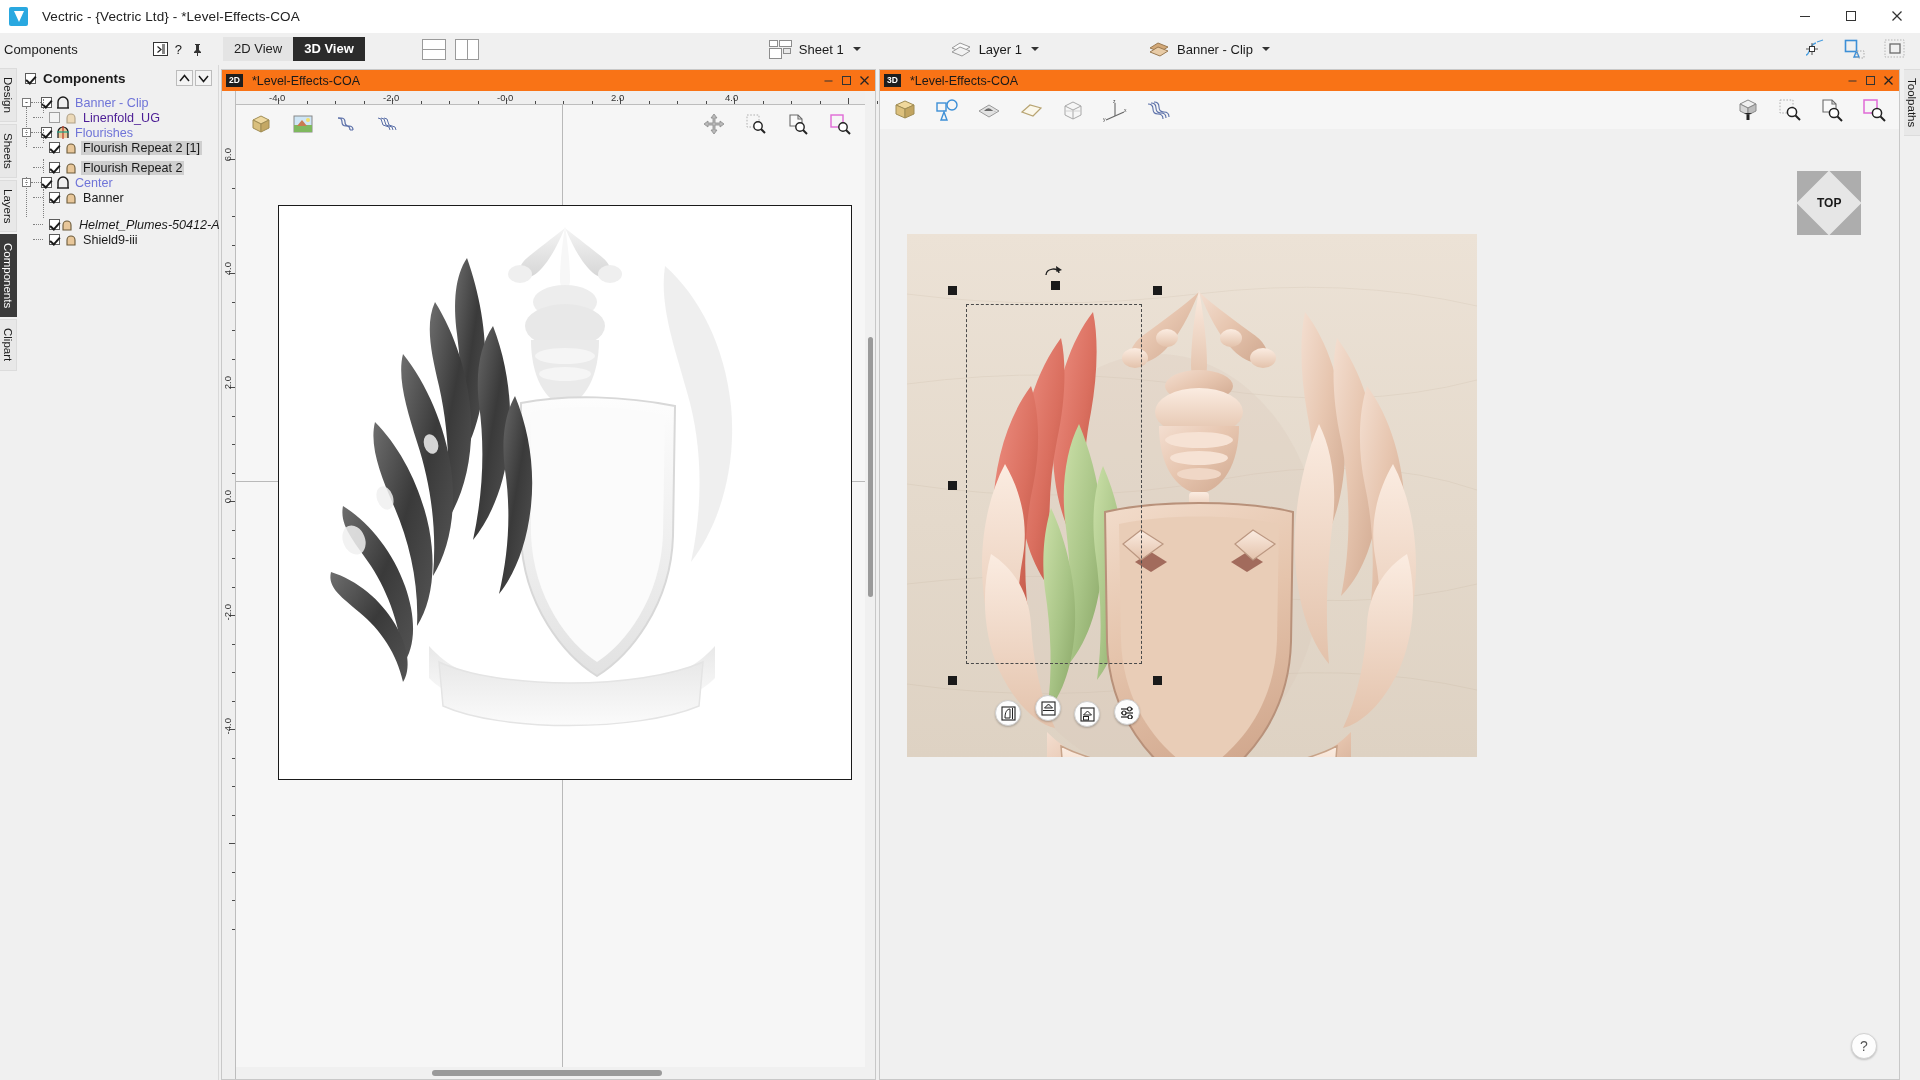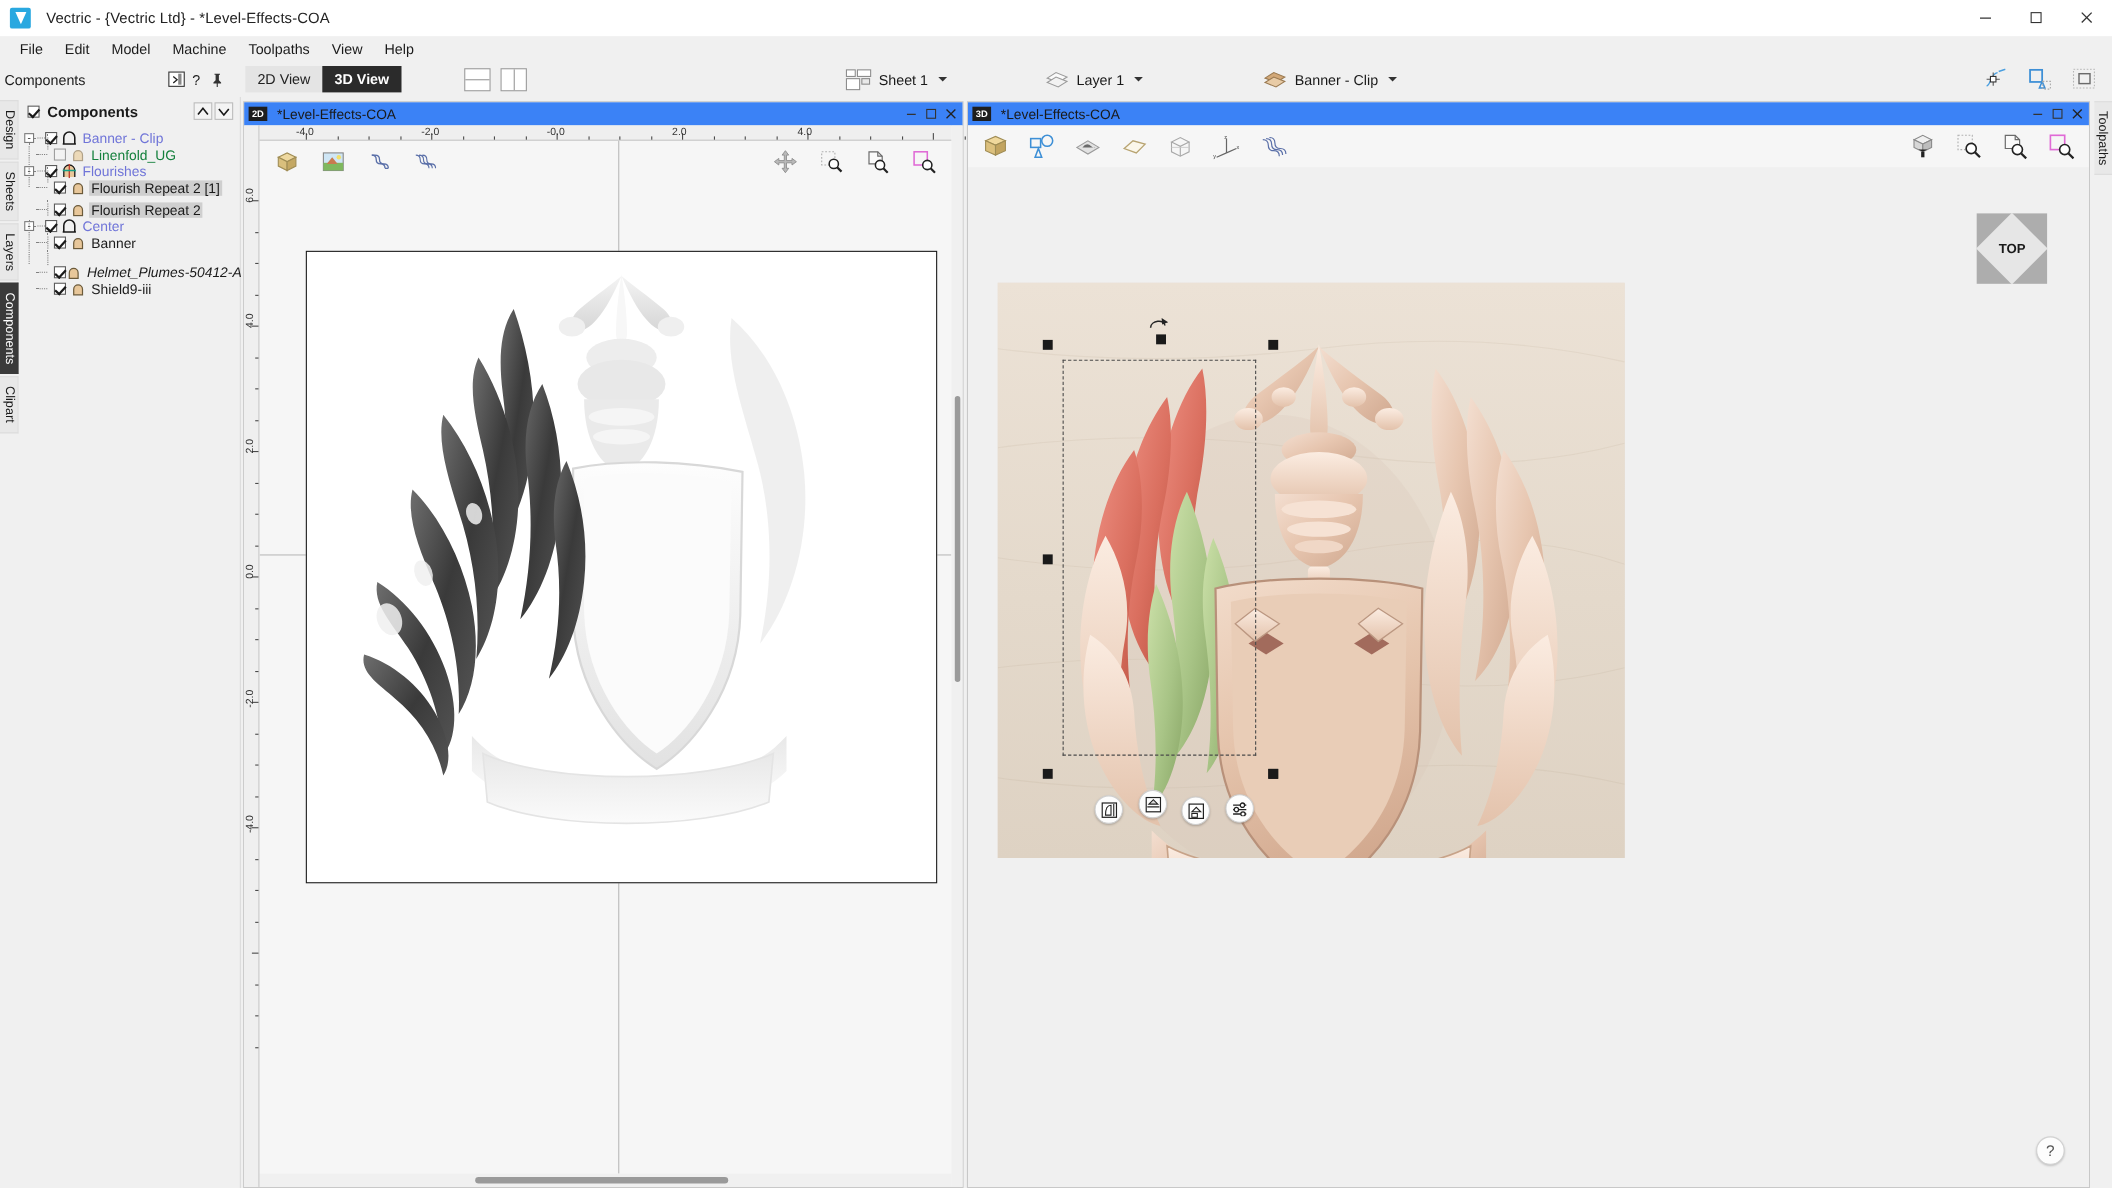--- a/index.html
+++ b/index.html
@@ -78,29 +78,29 @@
 
   .tree { padding:2px 0 0 5px; font-size:12.6px; position:relative; }
   .trow { display:flex; align-items:center; height:15px; margin-bottom:0px; position:relative; white-space:nowrap;}
   .tind { flex:none; }
   .expander { width:9px;height:9px;border:1px solid #7a7a7a;background:#fff;display:flex;align-items:center;justify-content:center;font-size:9px;line-height:7px;color:#222;flex:none;}
   .dots { width:10px; border-top:1px dotted #808080; height:1px; flex:none; }
   .vline { position:absolute; border-left:1px dotted #808080; }
   .cicon { width:14px; height:13px; flex:none; margin-right:3px; }
   .tlabel { padding:0 2px; }
   .tlabel.group { color:#6f74d8; }
-  .tlabel.faint { color:#15803d; }
+  .tlabel.faint { color:#4c1d95; }
   .tlabel.sel { background:#cfcfcf; }
 
   
   .main-area { flex:1; display:flex; min-width:0; background:#f0f0f0; padding:4px 4px 0 2px; gap:3px;}
   .docwin { display:flex; flex-direction:column; background:#f6f6f6; border:1px solid #c8c8c8; min-width:0; }
   .docwin.two { width:655px; flex:none; }
   .docwin.three { flex:1; }
-  .doc-title { height:21px; display:flex; align-items:center; gap:9px; padding:0 2px 0 4px; background:#3b82f6; flex:none;}
+  .doc-title { height:21px; display:flex; align-items:center; gap:9px; padding:0 2px 0 4px; background:#f97316; flex:none;}
   .badge { background:#1e1e1e; color:#fff; font-size:8.5px; font-weight:bold; padding:2px 3px; letter-spacing:0; line-height:1; }
   .doc-name { font-size:12.5px; color:#1a1a1a; }
   .doc-wbtns { margin-left:auto; display:flex; gap:0px; }
   .dwb { width:18px; height:18px; display:flex; align-items:center; justify-content:center; font-size:12px; color:#222; }
 
   .doc-toolbar { height:38px; background:#f6f6f6; display:flex; align-items:center; gap:16px; padding:0 12px; flex:none; position:relative; }
   .tbi { width:26px; height:26px; display:flex; align-items:center; justify-content:center; }
   .ruler-left { width:14px; background:#efefef; border-right:1px solid #bdbdbd; position:relative; flex:none; }
   .ruler-top { height:14px; background:#efefef; border-bottom:1px solid #bdbdbd; position:relative; }
   .rtick { position:absolute; background:#4a4a4a; }
@@ -160,29 +160,20 @@
       </div>
       <div class="win-btn close">
         <svg class="gl" width="12" height="12" viewBox="0 0 12 12">
             <line x1="1.5" y1="1.5" x2="10.5" y2="10.5" stroke="currentColor" stroke-width="1.2"></line>
             <line x1="10.5" y1="1.5" x2="1.5" y2="10.5" stroke="currentColor" stroke-width="1.2"></line>
           </svg>
       </div>
     </div>
   </div>
 
-  <div class="menubar">
-    <div class="menu-item">File</div>
-    <div class="menu-item">Edit</div>
-    <div class="menu-item">Model</div>
-    <div class="menu-item">Machine</div>
-    <div class="menu-item">Toolpaths</div>
-    <div class="menu-item">View</div>
-    <div class="menu-item">Help</div>
-  </div>
 
   <div class="toolrow">
     <div class="panel-head">
       <span class="panel-head-title">Components</span>
       <div class="ph-icons">
         <div class="doublearrow">
           <svg class="gl" width="9" height="9" viewBox="0 0 9 9">
               <polyline points="1.5,1.5 5,4.5 1.5,7.5" fill="none" stroke="#222" stroke-width="1.2"></polyline>
             </svg>
         </div>

